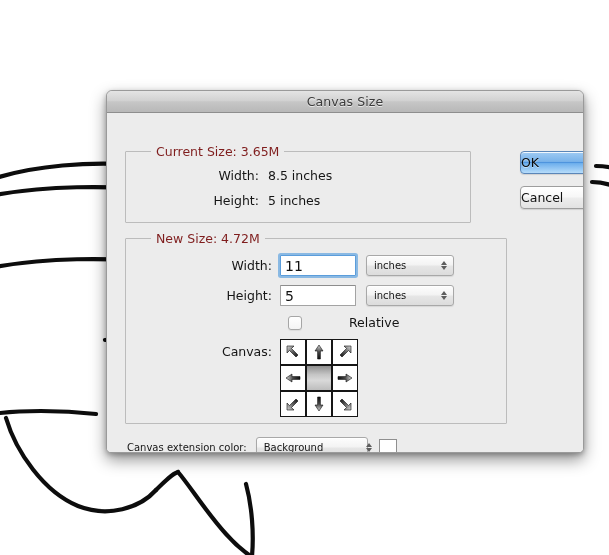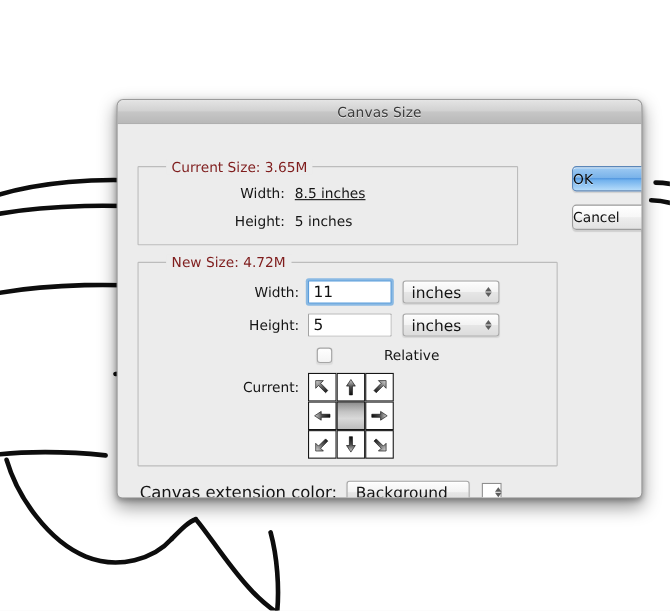--- a/index.html
+++ b/index.html
@@ -124,24 +124,24 @@
 
   .popup {
     position: relative;
     width: 88px;
     height: 21px;
     margin-left: 10px;
     border: 1px solid #a8a8a8;
     border-radius: 3px;
     background: linear-gradient(to bottom, #fdfdfd 0%, #f3f3f3 48%, #e6e6e6 52%, #dcdcdc 100%);
     box-shadow: 0 1px 0 rgba(255,255,255,0.8) inset, 0 1px 1px rgba(0,0,0,0.09);
-    font-size: 14px;
+    font-size: 10px;
     color: #141414;
     display: flex;
-    align-items: flex-end;
+    align-items: center;
     cursor: default;
   }
   .popup .popup-label { padding-left: 7px; flex: 1; white-space: nowrap; }
   .popup .stepper {
     width: 16px;
     height: 100%;
     position: relative;
   }
   .popup .stepper::before,
   .popup .stepper::after {
@@ -220,21 +220,21 @@
   }
   .anchor-cell svg { display: block; }
 
   
   #extension-row {
     position: absolute;
     display: flex;
     align-items: center;
   }
   #extension-label {
-    font-size: 15px;
+    font-size: 10px;
     color: #151515;
     margin-right: 9px;
   }
   #color-swatch {
     width: 18px;
     height: 18px;
     margin-left: 11px;
     border: 1px solid #8f8f8f;
     background: #ffffff;
     cursor: default;
@@ -295,21 +295,21 @@
   <div id="titlebar">
     <span class="title">Canvas Size</span>
   </div>
 
   <div id="body">
 
     <fieldset class="groupbox" id="group-current">
 
       <span class="group-legend">Current Size: 3.65M</span>
 
-      <div class="ro-row" style="left:0; top:16px;text-decoration:underline;">
+      <div class="ro-row" style="left:0; top:16px;">
         <span class="ro-label">Width:</span><span>8.5 inches</span>
       </div>
       <div class="ro-row" style="left:0; top:41px;">
         <span class="ro-label">Height:</span><span>5 inches</span>
       </div>
     </fieldset>
 
     <fieldset class="groupbox" id="group-new">
 
       <span class="group-legend">New Size: 4.72M</span>
@@ -331,21 +331,21 @@
           <span class="stepper"></span>
         </div>
       </div>
 
       <div id="relative-row" style="left:162px; top:76px;">
         <span class="checkbox"></span>
         <span class="cb-label">Relative</span>
       </div>
 
       <div id="anchor-row" style="left:0; top:100px;">
-        <span id="anchor-label">Current:</span>
+        <span id="anchor-label">Canvas:</span>
         <div id="anchor-grid">
 
           <div class="anchor-cell">
             <svg width="18" height="18" viewBox="0 0 18 18">
               <defs>
                   <linearGradient id="ag1" x1="0" y1="0" x2="1" y2="1">
                 <stop offset="0" stop-color="#d8d8d8"></stop>
                     <stop offset="0.55" stop-color="#5a5a5a"></stop>
                     <stop offset="1" stop-color="#0f0f0f"></stop>
               </linearGradient>

